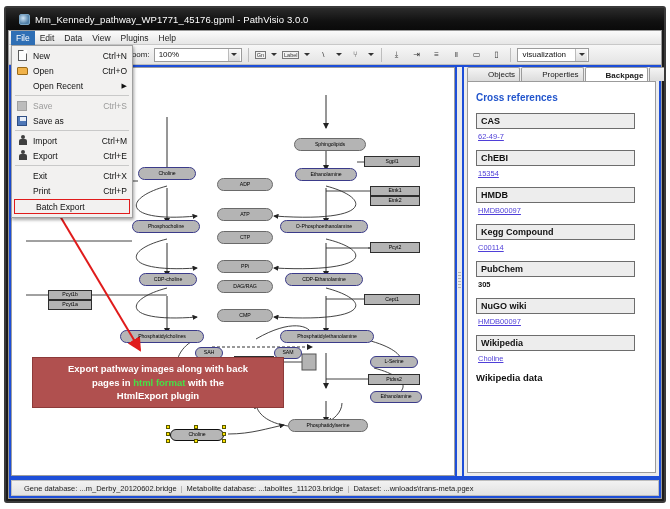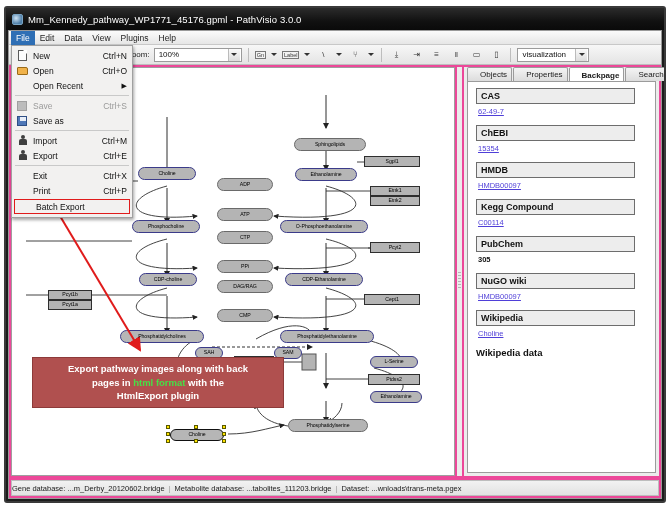--- a/index.html
+++ b/index.html
@@ -12,32 +12,32 @@
   }
   .frame {
     position:absolute; left:4px; top:6px; width:662px; height:497px;
     border:2px solid #3a3a3a; border-radius:3px;
     background:#1c1c1c;
     overflow:hidden;
   }
   .titlebar {
     position:absolute; left:0; top:0; width:100%; height:22px;
     background:linear-gradient(180deg,#2b2b2b 0%, #111111 60%, #0a0a0a 100%);
-    display:flex; align-items:center; padding-left:6px; gap:5px;
+    display:flex; align-items:center; padding-left:13px; gap:5px;
   }
   .app-icon {
     width:11px; height:11px; border-radius:2px;
     background:radial-gradient(circle at 35% 35%, #cfe4f5, #4f7fa8 70%);
     border:1px solid #7aa4c4; flex:none;
   }
   .title-text { color:#ffffff; font-size:9.5px; white-space:nowrap; letter-spacing:.1px; }
 
   .client {
     position:absolute; left:2px; top:22px; right:2px; bottom:2px;
-    background:#ec4899; border:1px solid #9a9a9a;
+    background:#1d4ed8; border:1px solid #9a9a9a;
   }
 
   
   .menubar {
     position:absolute; left:0; top:0; width:100%; height:14px;
     background:linear-gradient(180deg,#fbfbfb,#e6e6e6);
     border-bottom:1px solid #c8c8c8;
     display:flex; align-items:center; padding-left:2px;
   }
   .menubar .mi { font-size:8.5px; color:#1d1d1d; padding:1px 5px; line-height:12px; }
@@ -86,21 +86,21 @@
     background:repeating-linear-gradient(180deg,#b5b5b5 0 1px, transparent 1px 3px);
   }
 
   
   .rightpanel {
     position:absolute; left:455px; top:36px; right:2px; bottom:22px;
     background:#ececec;
   }
   .tabstrip { height:14px; display:flex; align-items:flex-end; padding-left:3px; gap:1px; }
   .tab {
-    font-size:8px; padding:1px 4px 1px 12px; line-height:11px;
+    font-size:8px; padding:1px 4px 1px 20px; line-height:11px;
     border:1px solid #9b9b9b; border-bottom:none;
     background:linear-gradient(180deg,#f4f4f4,#dcdcdc); color:#1a1a1a;
     border-radius:2px 2px 0 0;
   }
   .tab.sel { background:#ffffff; font-weight:bold; position:relative; top:1px; padding-top:2px;text-align:center; }
   .panel-body {
     position:absolute; left:3px; top:14px; right:3px; bottom:3px;
     background:#ffffff; border:1px solid #9b9b9b;
     overflow:hidden; padding:6px 8px;
   }
@@ -112,21 +112,21 @@
   }
   .xref-link { color:#4f3fd8; font-size:7.5px; text-decoration:underline; margin:0 0 9px 2px; display:block; }
   .xref-plain { color:#111; font-size:7.5px; margin:0 0 9px 2px; display:block; font-weight:bold; }
   .expr-title { font-weight:bold; font-size:9.5px; color:#111; margin-top:2px; }
 
   
   .statusbar {
     position:absolute; left:2px; right:2px; bottom:2px; height:16px;
     background:linear-gradient(180deg,#f2f2f2,#e2e2e2);
     border:1px solid #bdbdbd;
-    display:flex; align-items:center; padding-left:0;
+    display:flex; align-items:center; padding-left:12px;
     font-size:7.5px; color:#1a1a1a; white-space:nowrap; overflow:hidden;
   }
   .statusbar .sep { color:#999; padding:0 4px; }
 
   
   .menu-pop {
     position:absolute; left:2px; top:14px; width:122px;
     background:#f2f1f0; border:1px solid #a0a0a0;
     box-shadow:1px 2px 3px rgba(0,0,0,.35);
     padding:2px 0; z-index:50;
@@ -461,20 +461,21 @@
 
     <div class="rightpanel">
       <div class="tabstrip">
         <div class="tab">Objects</div>
         <div class="tab">Properties</div>
         <div class="tab sel">Backpage</div>
         <div class="tab">Search</div>
         <div class="tab">Legend</div>
       </div>
       <div class="panel-body">
+        <div class="xref-title">Cross references</div>
 
         <div class="xref-head">CAS</div>
         <a class="xref-link" href="#">62-49-7</a>
 
         <div class="xref-head">ChEBI</div>
         <a class="xref-link" href="#">15354</a>
 
         <div class="xref-head">HMDB</div>
         <a class="xref-link" href="#">HMDB00097</a>
 

